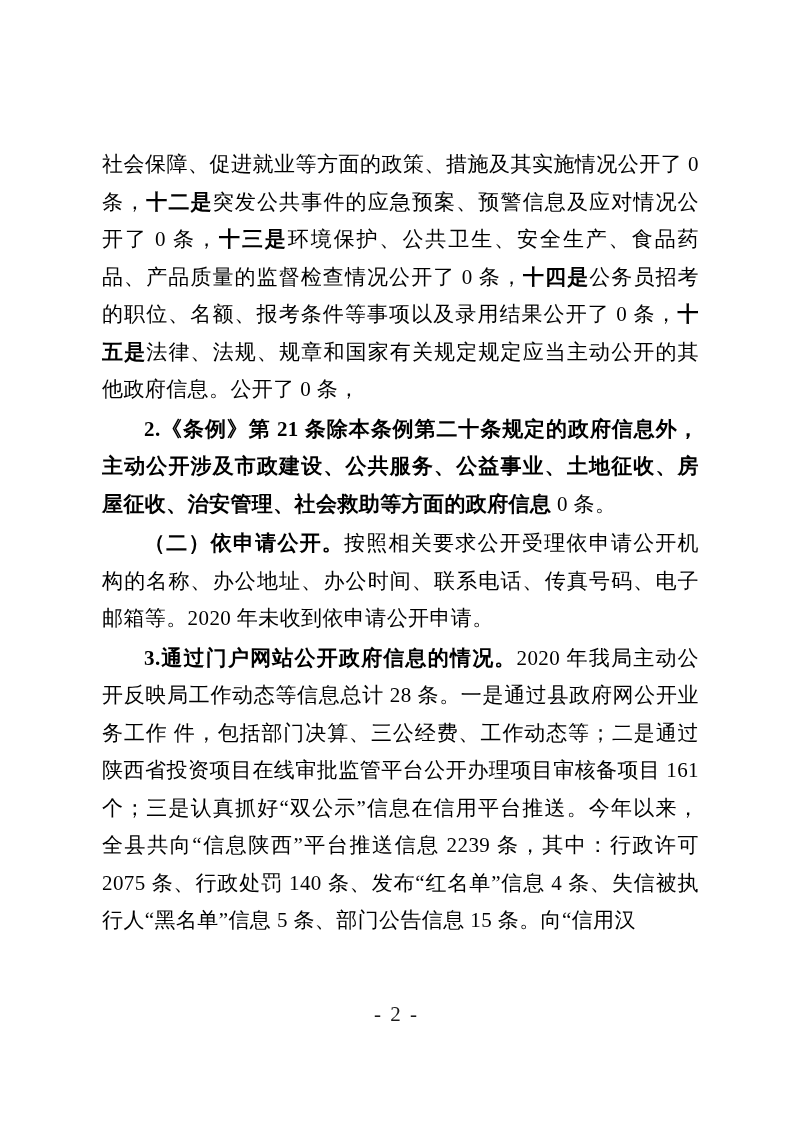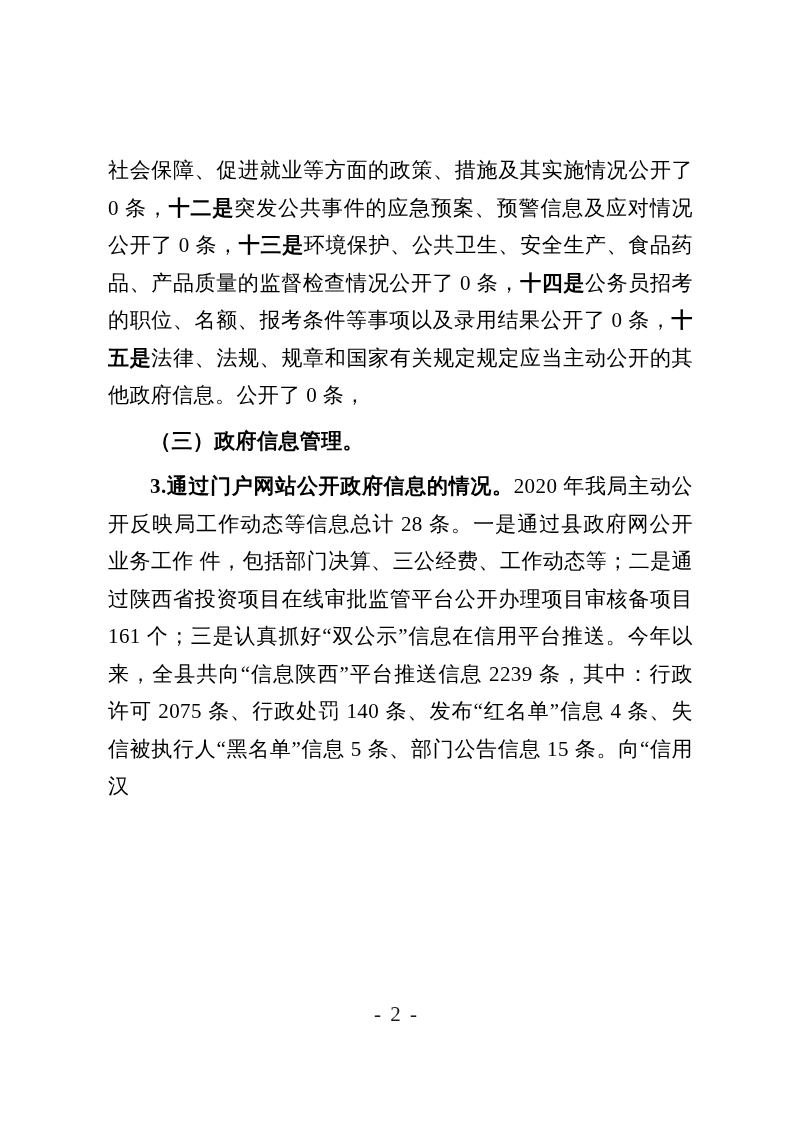--- a/index.html
+++ b/index.html
@@ -21,21 +21,21 @@
     left: 100px;
     top: 144px;
     width: 601px;
     font-size: 21px;
     line-height: 37.5px;
     letter-spacing: 0.4px;
     text-align: justify;
     text-justify: inter-ideograph;
   }
   .content p {
-    margin: 8px;
+    margin: 2px;
     padding: 0;
   }
   .indent {
     text-indent: 2em;
   }
   .bold {
     font-weight: bold;
   }
   .footer {
     position: absolute;
@@ -51,25 +51,28 @@
 </head>
 <body>
 
 <div class="page">
   <div class="content">
 
     <p>
       <span>社会保障、促进就业等方面的政策、措施及其实施情况公开了 0 条，</span><span class="bold">十二是</span><span>突发公共事件的应急预案、预警信息及应对情况公开了 0 条，</span><span class="bold">十三是</span><span>环境保护、公共卫生、安全生产、食品药品、产品质量的监督检查情况公开了 0 条，</span><span class="bold">十四是</span><span>公务员招考的职位、名额、报考条件等事项以及录用结果公开了 0 条，</span><span class="bold">十五是</span><span>法律、法规、规章和国家有关规定规定应当主动公开的其他政府信息。公开了 0 条，</span>
     </p>
 
-
+    <p class="indent">
+      <span class="bold">2.《条例》第 21 条除本条例第二十条规定的政府信息外，主动公开涉及市政建设、公共服务、公益事业、土地征收、房屋征收、治安管理、社会救助等方面的政府信息</span><span> 0 条。</span>
+    </p>
 
     <p class="indent">
-      <span class="bold">（三）政府信息管理。</span>
+      <span class="bold">（二）依申请公开。</span><span>按照相关要求公开受理依申请公开机构的名称、办公地址、办公时间、联系电话、传真号码、电子邮箱等。2020 年未收到依申请公开申请。</span>
     </p>
+
 
     <p class="indent">
       <span class="bold">3.通过门户网站公开政府信息的情况。</span><span>2020 年我局主动公开反映局工作动态等信息总计 28 条。一是通过县政府网公开业务工作 件，包括部门决算、三公经费、工作动态等；二是通过陕西省投资项目在线审批监管平台公开办理项目审核备项目 161 个；三是认真抓好“双公示”信息在信用平台推送。今年以来，全县共向“信息陕西”平台推送信息 2239 条，其中：行政许可 2075 条、行政处罚 140 条、发布“红名单”信息 4 条、失信被执行人“黑名单”信息 5 条、部门公告信息 15 条。向“信用汉</span>
     </p>
 
   </div>
 
   <div class="footer">
     <span>- 2 -</span>
   </div>

